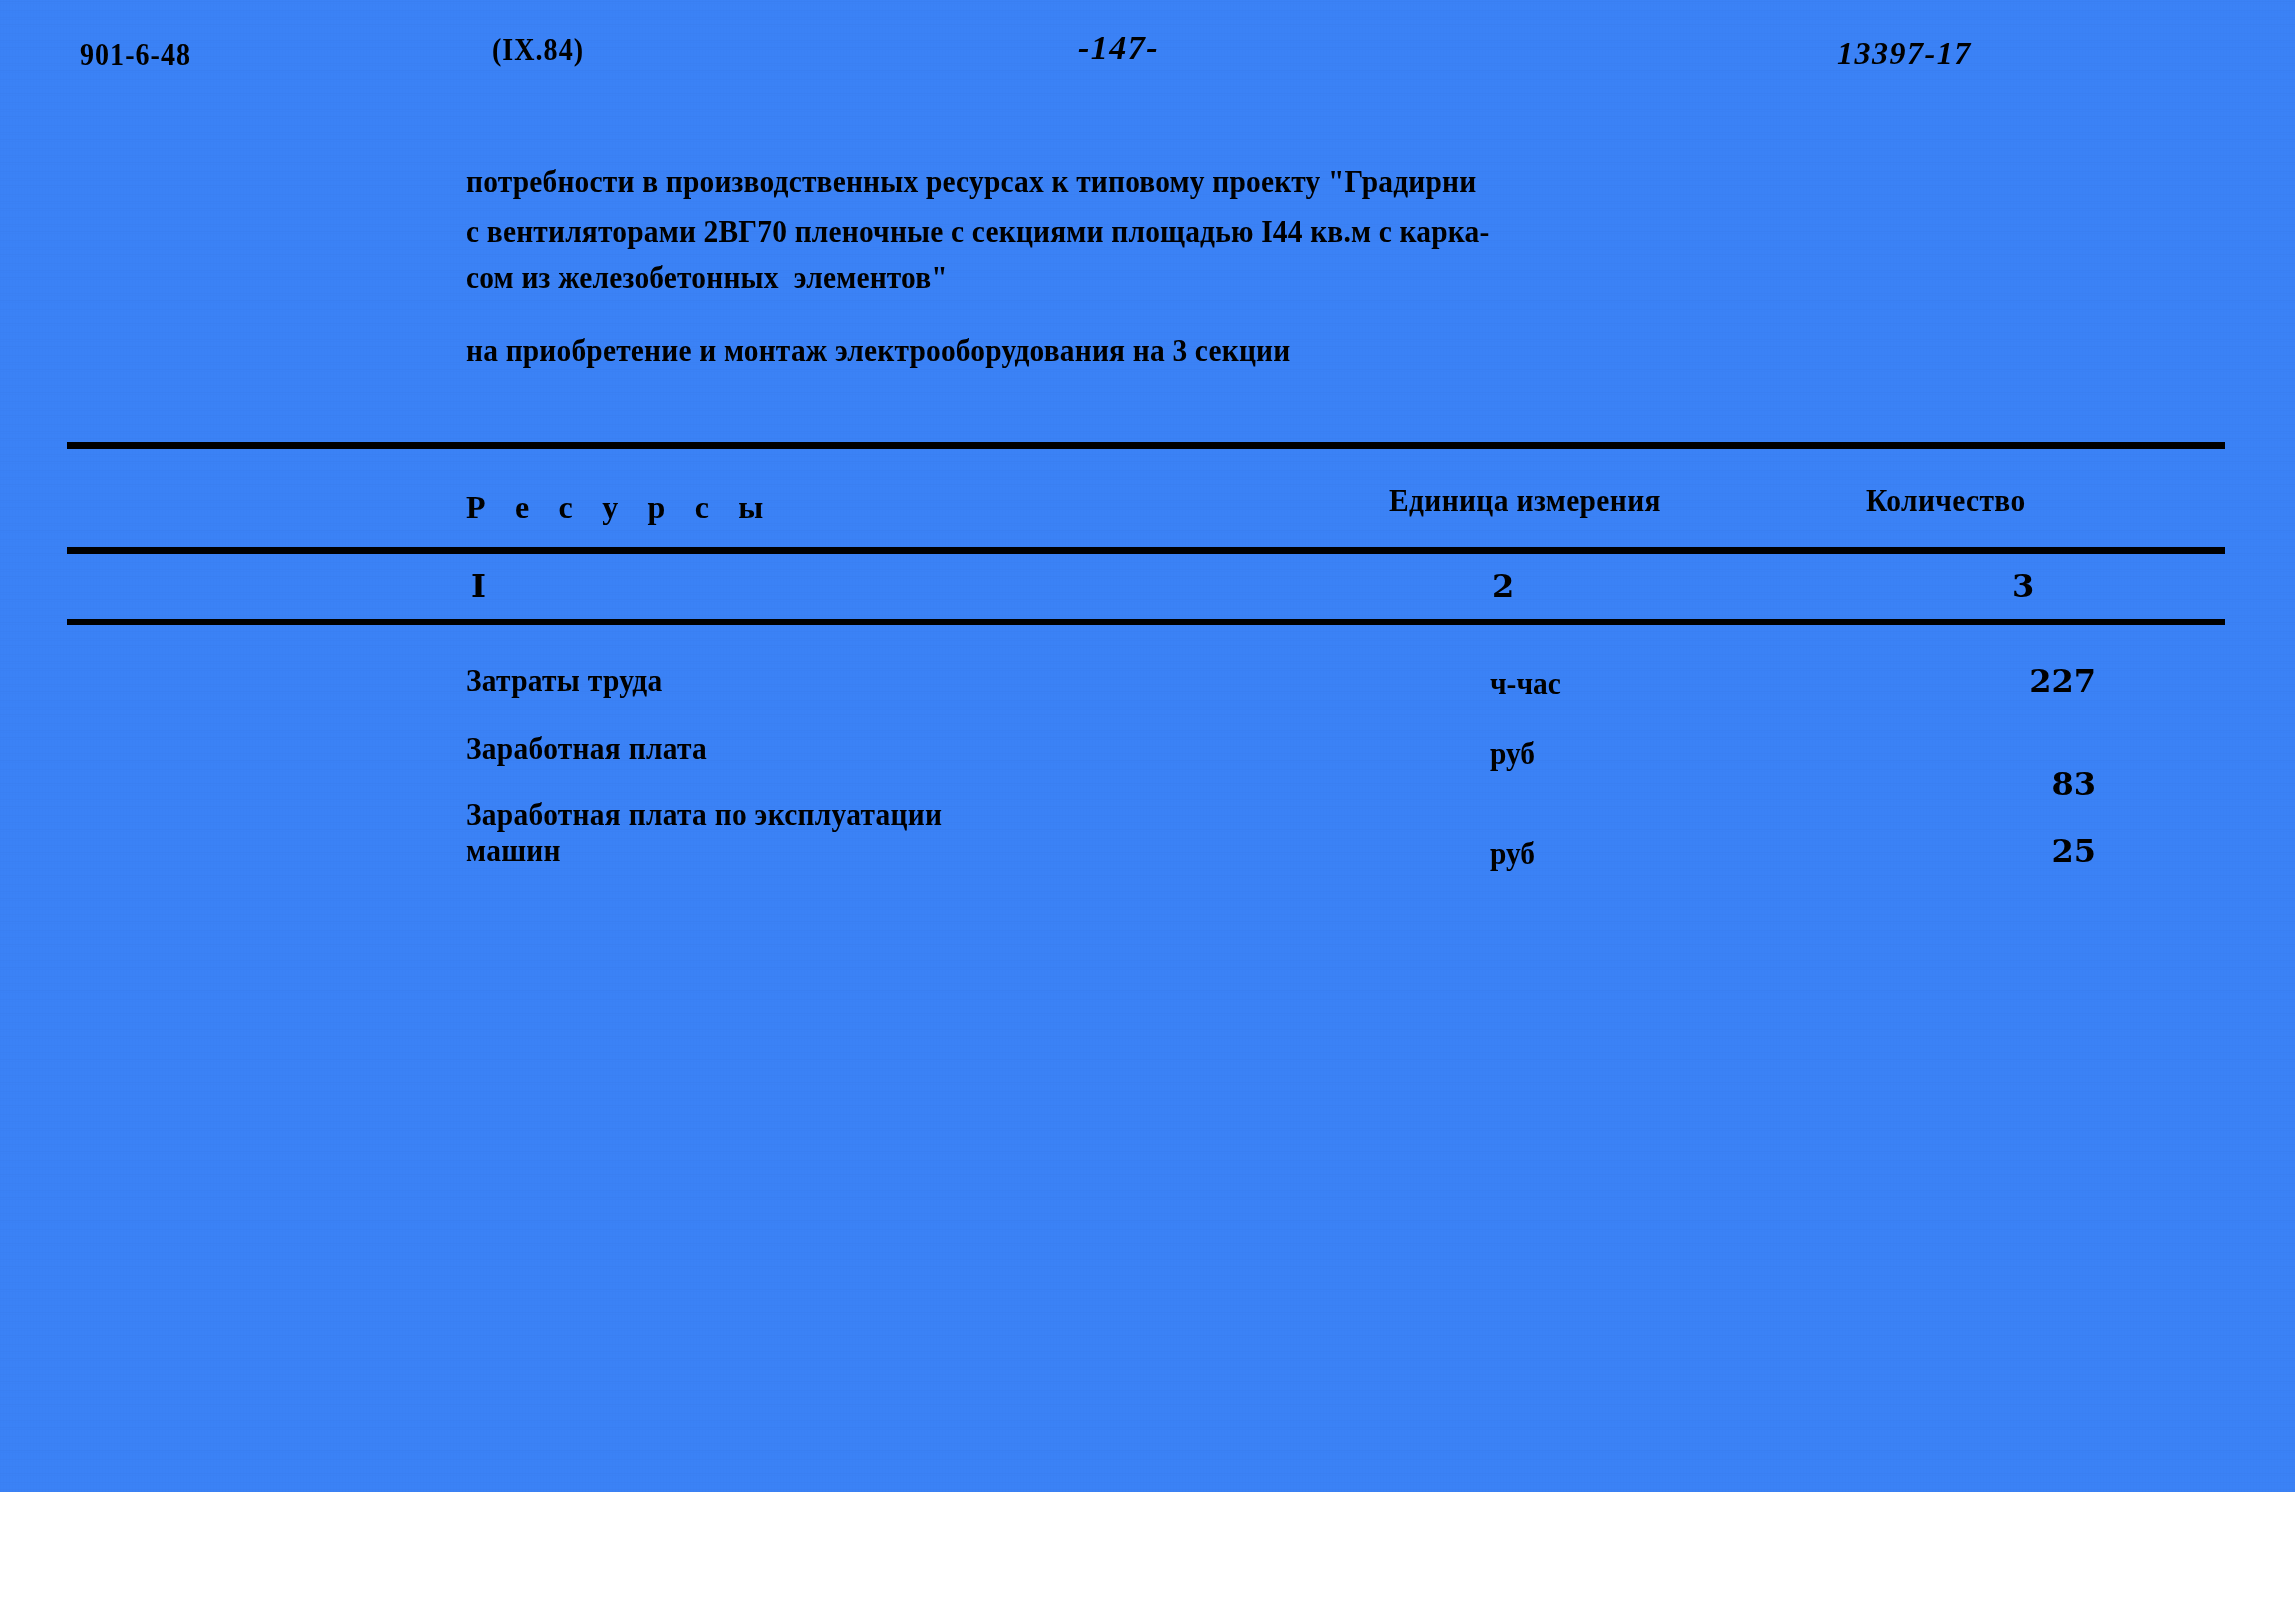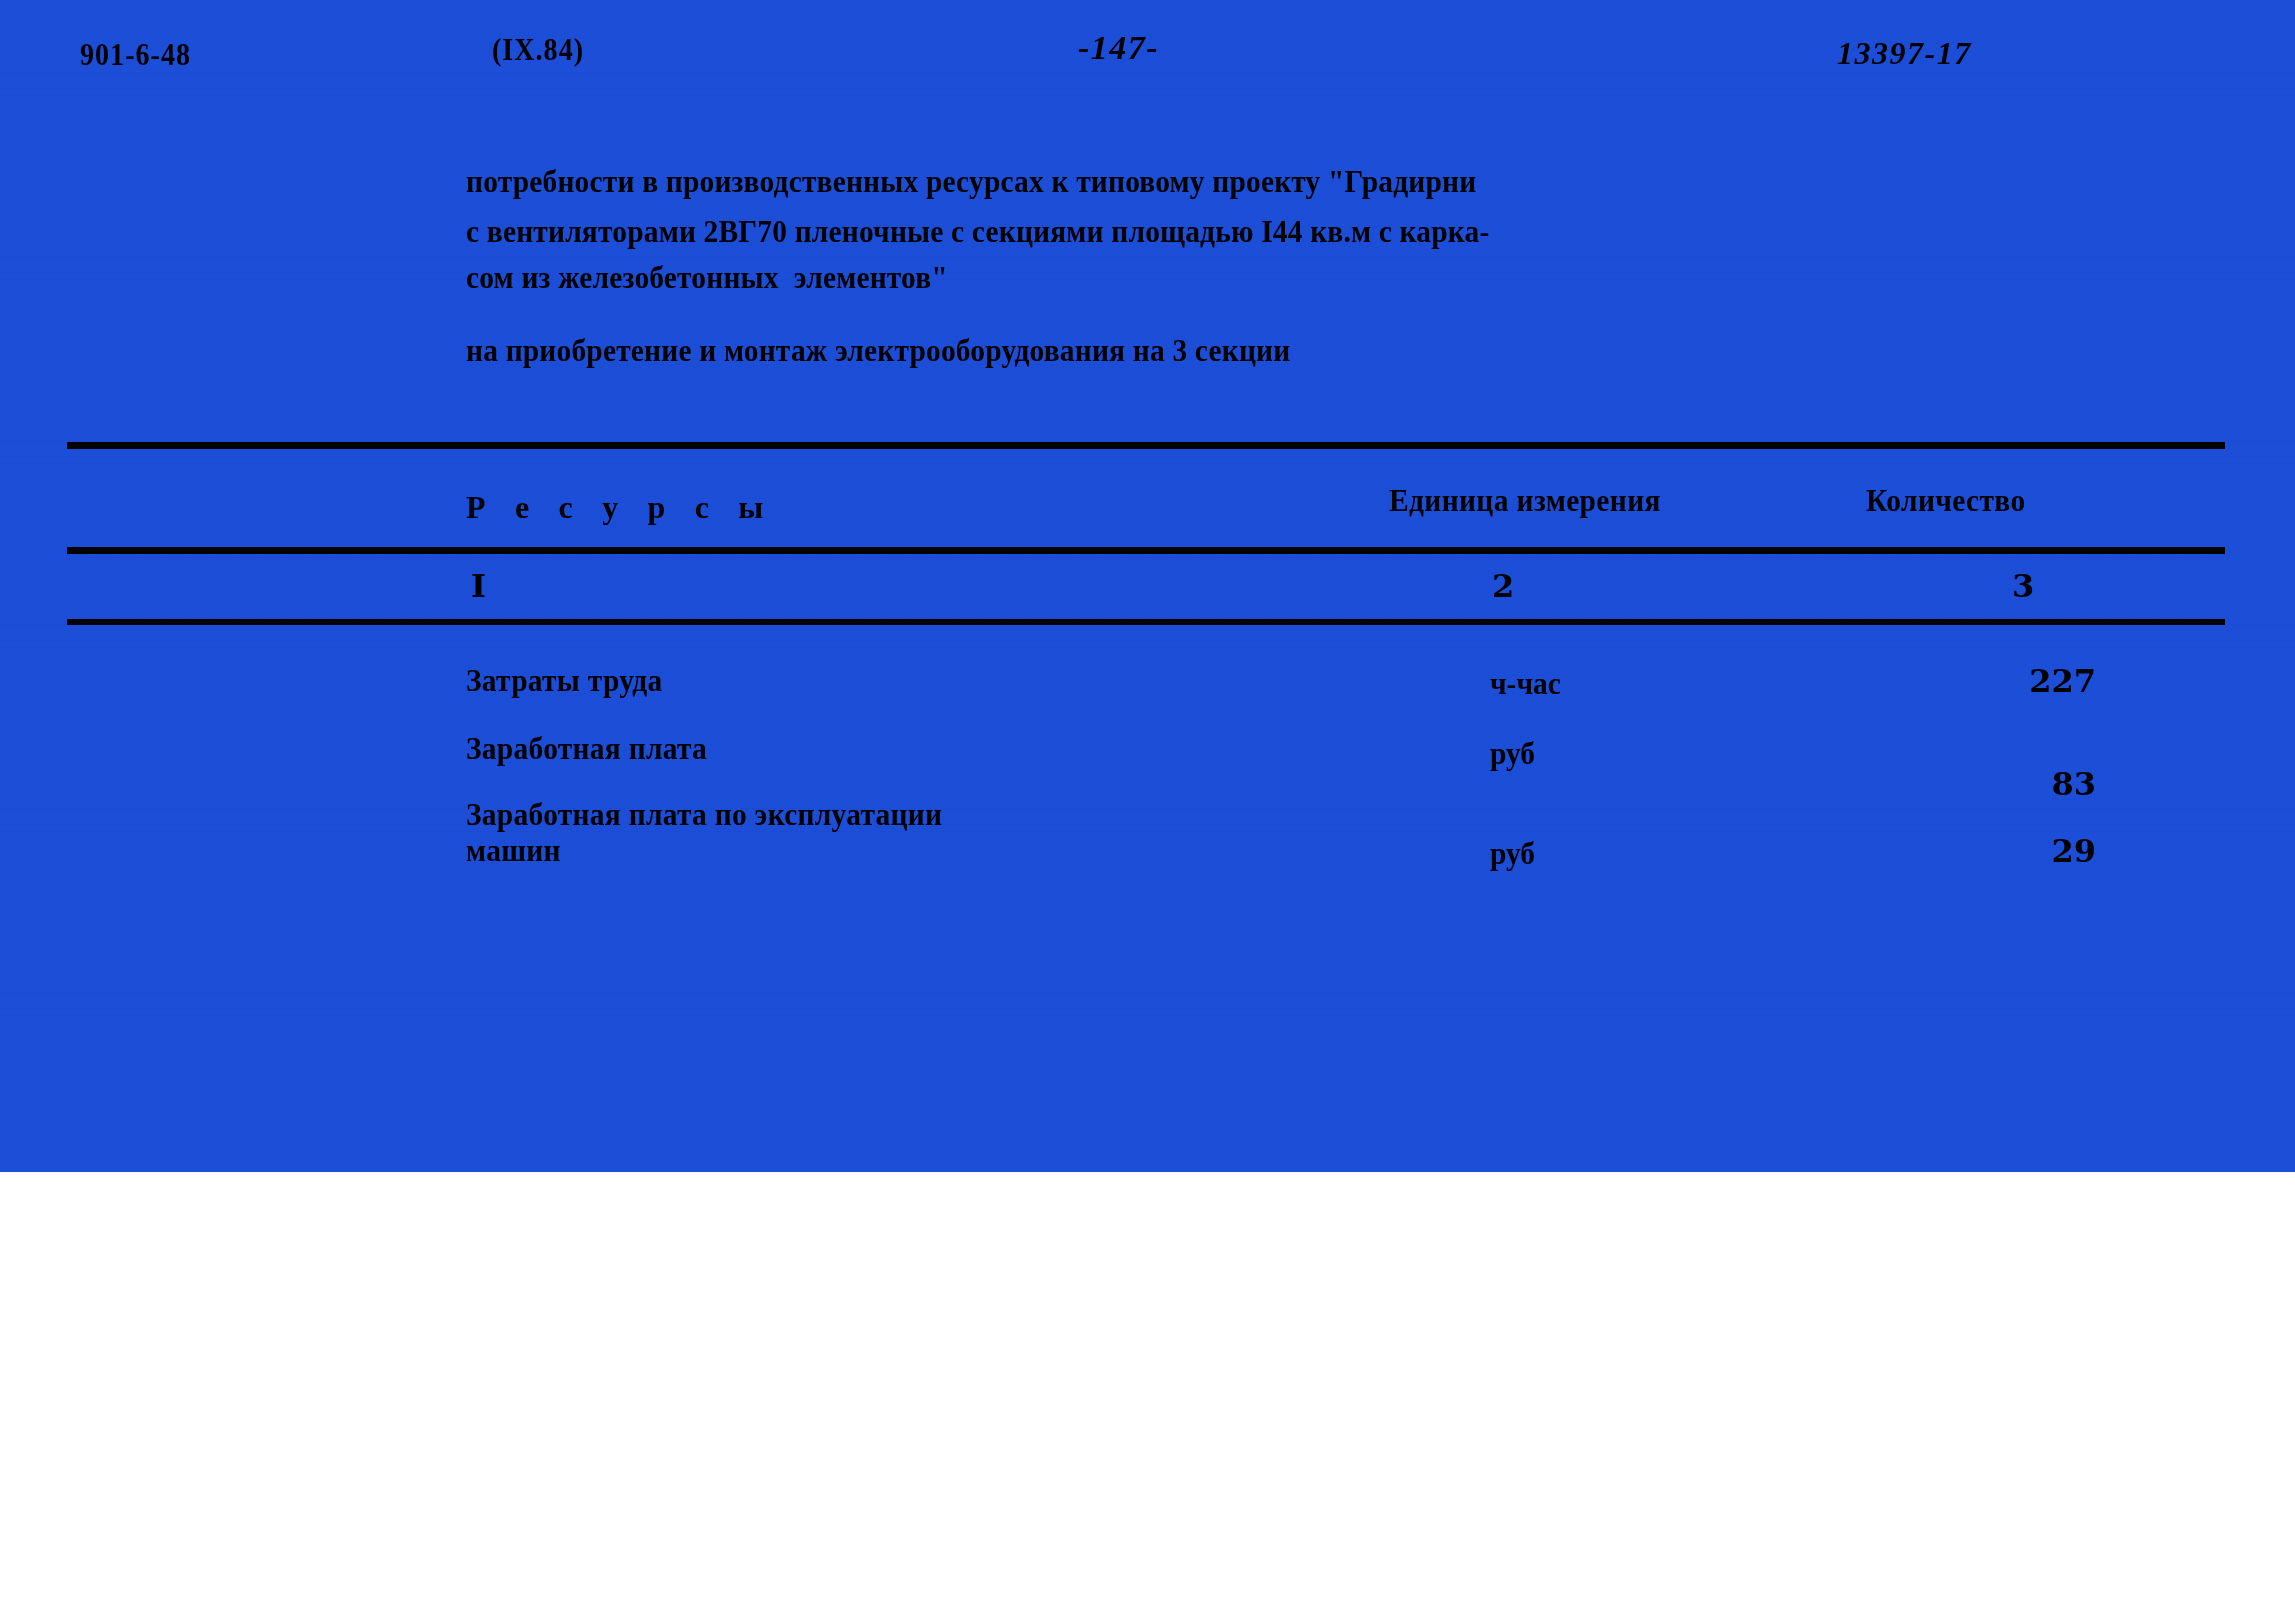--- a/index.html
+++ b/index.html
@@ -5,22 +5,22 @@
 <style>
   html, body {
     margin: 0;
     padding: 0;
     background: #ffffff;
   }
 
   .page {
     position: relative;
     width: 2295px;
-    height: 1172px;
-    background: #1d4ed8;
+    height: 1492px;
+    background: #3b82f6;
     color: #000000;
     font-family: "Liberation Serif", "DejaVu Serif", serif;
     overflow: hidden;
   }
 
   
   .abs {
     position: absolute;
     white-space: pre;
     line-height: 1;
@@ -184,19 +184,19 @@
   <div class="abs" style="left:0; top:0;">
     <div class="abs cell-res" style="left:466px; top:733px;">Заработная плата</div>
     <div class="abs cell-unit" style="left:1490px; top:738px;">руб</div>
     <div class="abs cell-qty" style="left:1951px; top:768px; width:145px;">83</div>
   </div>
 
   <div class="abs" style="left:0; top:0;">
     <div class="abs cell-res" style="left:466px; top:799px;">Заработная плата по эксплуатации</div>
     <div class="abs cell-res" style="left:466px; top:835px;">машин</div>
     <div class="abs cell-unit" style="left:1490px; top:838px;">руб</div>
-    <div class="abs cell-qty" style="left:1951px; top:835px; width:145px;">29</div>
+    <div class="abs cell-qty" style="left:1951px; top:835px; width:145px;">25</div>
   </div>
 
   <div class="grain"></div>
 
 </div>
 
 
 </body></html>

